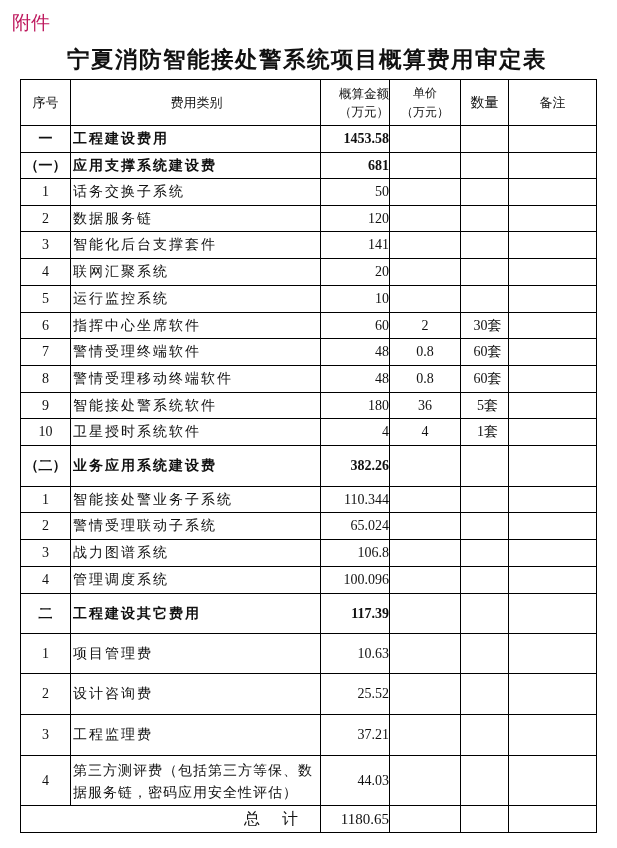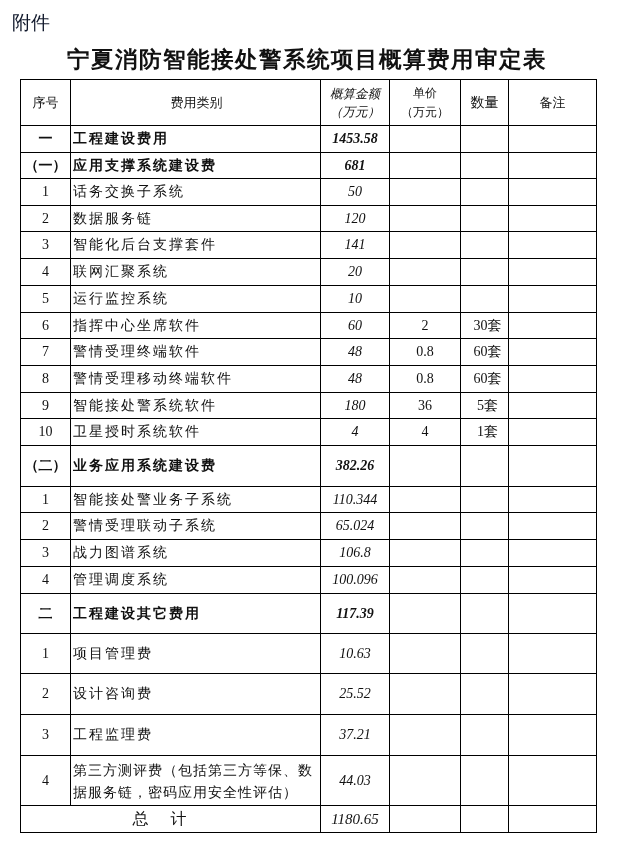--- a/index.html
+++ b/index.html
@@ -14,21 +14,21 @@
       position: relative;
       font-family: "DejaVu Serif", "Liberation Serif", serif;
       color: #111111;
     }
     .attachment {
       position: absolute;
       left: 12px;
       top: 10px;
       font-family: "DejaVu Sans", "Liberation Sans", sans-serif;
       font-size: 19px;
-      color: #0f172a;
+      color: #be185d;
       letter-spacing: 0px;
     }
     .doc-title {
       position: absolute;
       left: 62px;
       top: 44px;
       width: 490px;
       font-family: "DejaVu Serif", "Liberation Serif", serif;
       font-size: 22.5px;
       font-weight: bold;
@@ -47,36 +47,36 @@
     }
     table.budget td, table.budget th {
       border: 1.6px solid #000000;
       padding: 0;
       font-weight: normal;
       vertical-align: middle;
       overflow: hidden;
     }
     .c-no { width: 49px; text-align: center; font-size: 14px; font-family: "Liberation Serif", "DejaVu Serif", serif; }
     .c-cat { width: 249px; text-align: left; font-size: 14px; padding-left: 2px !important; }
-    .c-amt { width: 68px; text-align: center; font-size: 14px; font-family: "Liberation Serif", "DejaVu Serif", serif; font-style: italic; }
+    .c-amt { width: 68px; text-align: right; font-size: 14px; font-family: "Liberation Serif", "DejaVu Serif", serif; }
     .c-price { width: 70px; text-align: center; font-size: 14px; font-family: "Liberation Serif", "DejaVu Serif", serif; }
     .c-qty { width: 47px; text-align: center; font-size: 14px; font-family: "Liberation Serif", "DejaVu Serif", serif; padding-left: 6px !important; }
     .c-note { width: 86px; }
     th { font-size: 13px; line-height: 17px; }
     th.c-cat { text-align: center; font-family: "DejaVu Sans", "Liberation Sans", sans-serif; font-size: 13px; margin-left: 20px; }
     th.c-no { font-family: Liberation Serif, serif; font-size: 13px; }
     th.c-amt { font-family: "DejaVu Sans", "Liberation Sans", sans-serif; font-size: 12.5px; line-height: 18px; }
     th.bold { font-weight: bold; font-family: "DejaVu Serif", "Liberation Serif", serif; }
     th.c-price.bold { font-size: 12px; line-height: 19px; }
     th.c-qty { text-align: center; padding-left: 0 !important; }
     tr.bold td.c-cat, tr.bold td.c-amt, tr.bold td.c-no { font-weight: bold; }
     tr.bold td.c-cat { font-family: "DejaVu Serif", "Liberation Serif", serif; }
     td.c-cat { font-family: "DejaVu Sans", "Liberation Sans", sans-serif; letter-spacing: 2px; }
     tr.wrap td.c-cat { letter-spacing: 1px; line-height: 22px; white-space: normal; }
-    .total-label { text-align: center; font-size: 16px; font-weight: bold; letter-spacing: 22px; font-family: "DejaVu Serif", "Liberation Serif", serif; }
+    .total-label { text-align: right; font-size: 16px; font-weight: bold; letter-spacing: 22px; font-family: "DejaVu Serif", "Liberation Serif", serif; }
     .total-amt { font-weight: bold; font-size: 15px; }
   </style>
 </head>
 <body>
 
 <div class="attachment">附件</div>
 <div class="doc-title">宁夏消防智能接处警系统项目概算费用审定表</div>
 
 <table class="budget">
   <colgroup>

